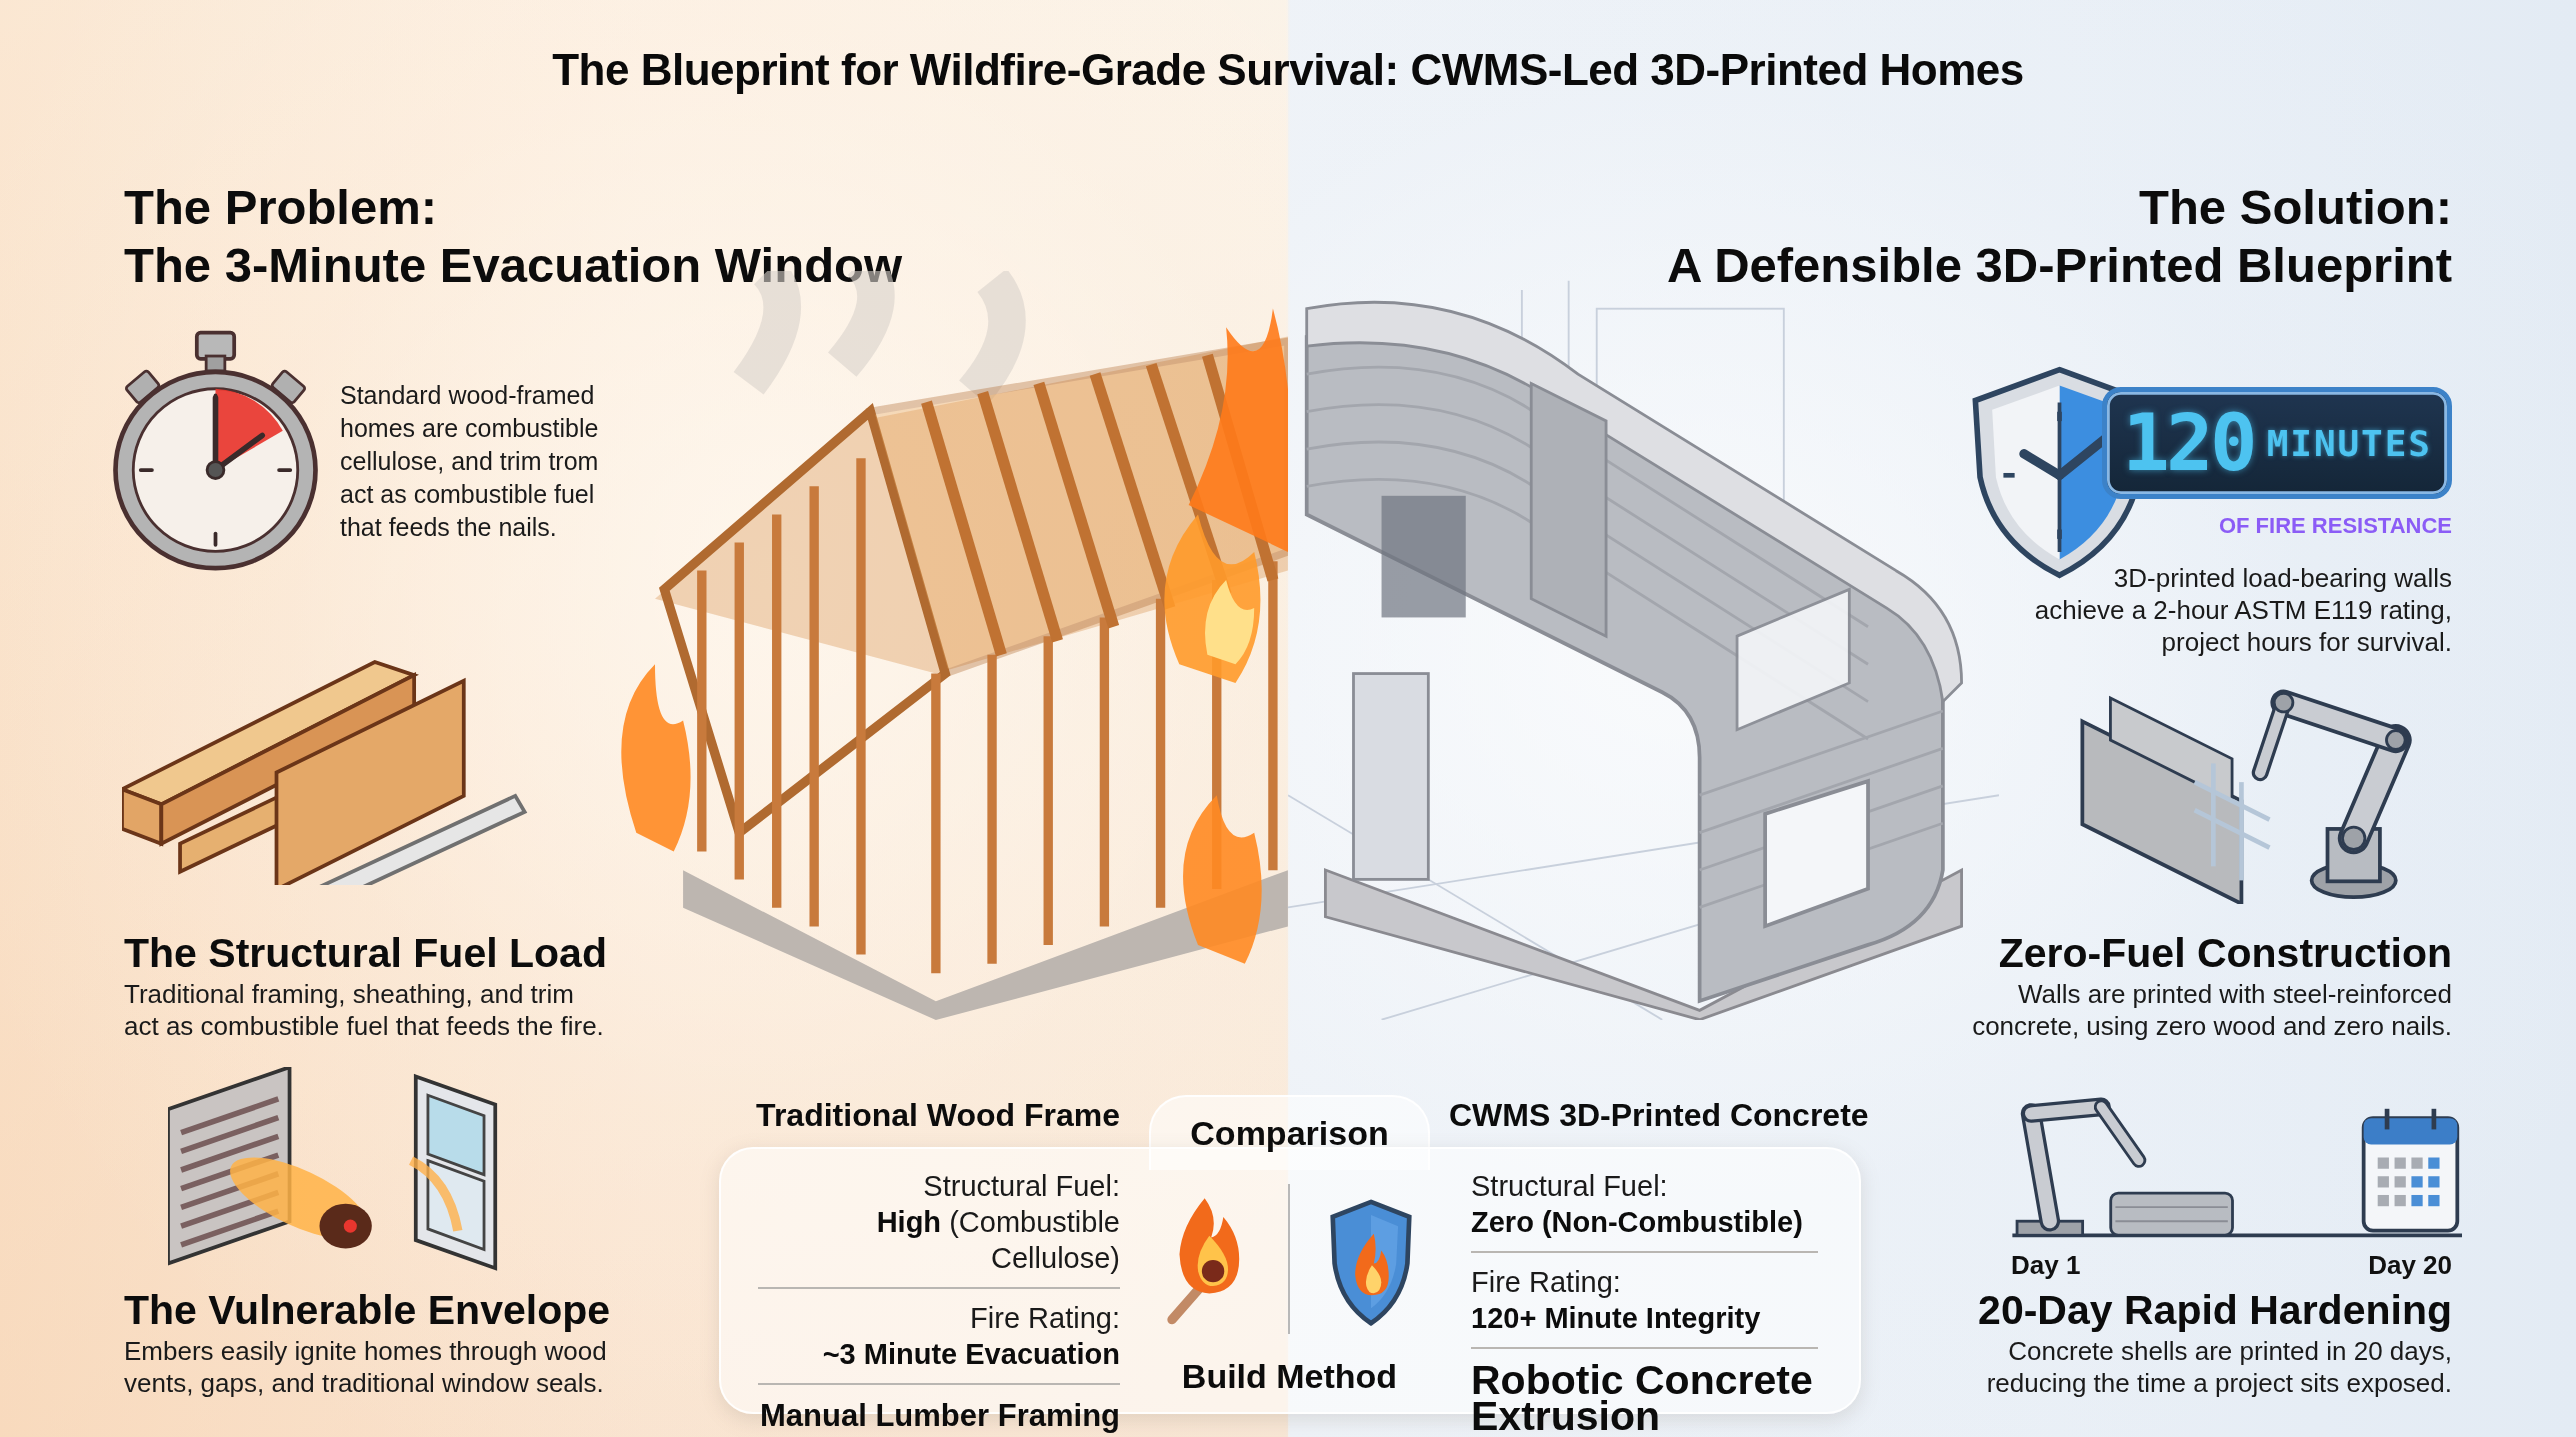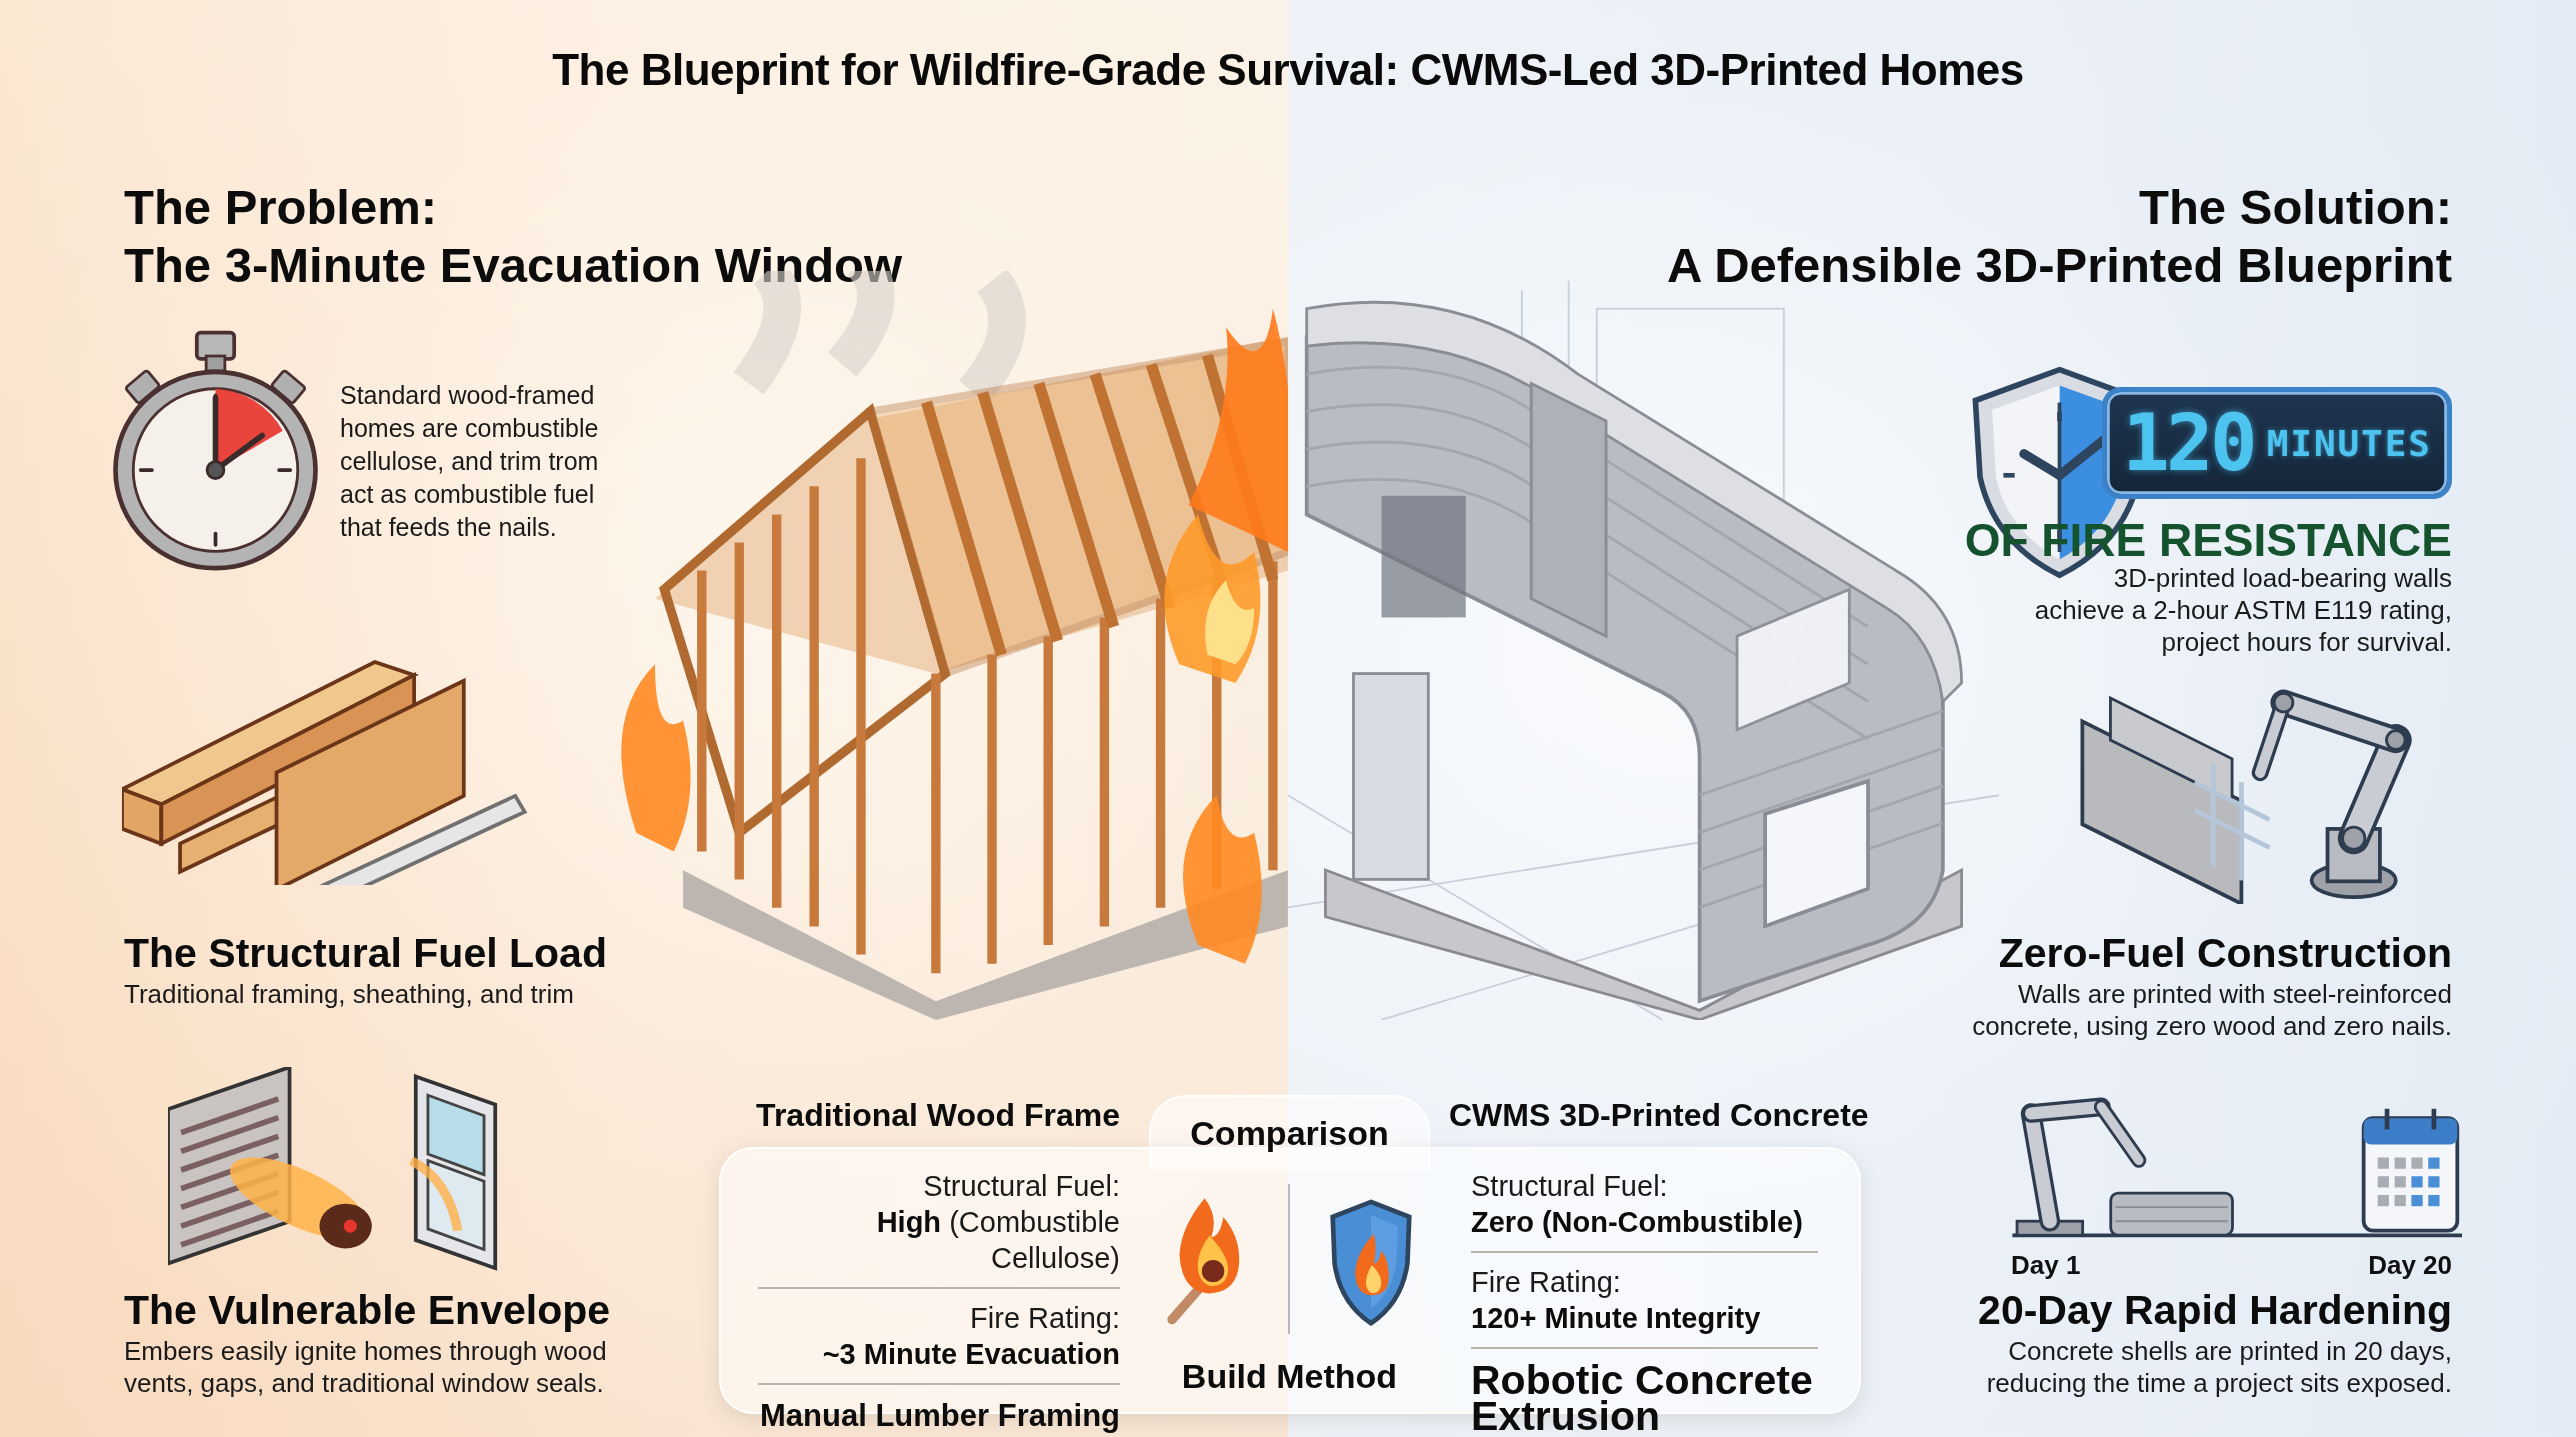--- a/index.html
+++ b/index.html
@@ -62,21 +62,21 @@
   .minutes-badge {
     left: 2102px; top: 387px; width: 350px; height: 112px;
     background: linear-gradient(180deg, #1f3550, #142638);
     border: 5.6px solid #3c82c8;
     border-radius: 19px;
     box-shadow: 0 0 0 2.8px #8ab8e4 inset;
     display: flex; align-items: center; justify-content: center; gap: 13px;
   }
   .minutes-num { font-family: "DejaVu Sans Mono", monospace; font-size: 79px; font-weight: 700; color: #4dc3f0; letter-spacing: -3.7px; text-shadow: 0 0 7.5px rgba(77,195,240,0.6); }
   .minutes-word { font-family: "DejaVu Sans Mono", monospace; font-size: 36px; font-weight: 700; color: #4dc3f0; letter-spacing: 1.9px; text-shadow: 0 0 5.6px rgba(77,195,240,0.6); text-align: center; }
-  .fire-res { right: 124px; top: 513px; font-size: 46px; font-weight: 700; color: #14532d; }
+  .fire-res { right: 124px; top: 513px; font-size: 22px; font-weight: 700; color: #8b5cf6; }
 
   .day-label { font-size: 26px; font-weight: 700; color: #111; }
 </style>
 </head>
 <body>
 
 <div class="bg-left"></div>
 <div class="bg-right"></div>
 
 <div class="abs main-title">The Blueprint for Wildfire-Grade Survival: CWMS-Led 3D-Printed Homes</div>
@@ -120,20 +120,21 @@
     <polygon points="42,154 312,16 312,58 42,196" fill="#d99455" stroke="#6b3518" stroke-width="4"></polygon>
     <polygon points="62,196 200,130 200,160 62,226" fill="#e6b070" stroke="#6b3518" stroke-width="4"></polygon>
     <polygon points="165,120 365,22 365,145 165,245" fill="#e4a868" stroke="#6b3518" stroke-width="4"></polygon>
     <polygon points="205,245 420,145 430,162 215,262" fill="#e6e6e6" stroke="#707070" stroke-width="4"></polygon>
   </svg>
 </div>
 
 <div class="abs" style="left:124px; top:929px; width:580px;">
   <div class="feature-title">The Structural Fuel Load</div>
   <div class="feature-body">Traditional framing, sheathing, and trim</div>
+  <div class="feature-body">act as combustible fuel that feeds the fire.</div>
 </div>
 
 <div class="abs" style="left:168px; top:1067px; width:374px; height:206px;">
   <svg width="374" height="206" viewBox="0 0 400 220">
     <polygon points="0,45 130,0 130,165 0,210" fill="#c9c4c2" stroke="#333" stroke-width="4"></polygon>
     <g stroke="#7a6060" stroke-width="6">
       <line x1="14" y1="70" x2="118" y2="34"></line>
         <line x1="14" y1="90" x2="118" y2="54"></line>
       <line x1="14" y1="110" x2="118" y2="74"></line>
         <line x1="14" y1="130" x2="118" y2="94"></line>

